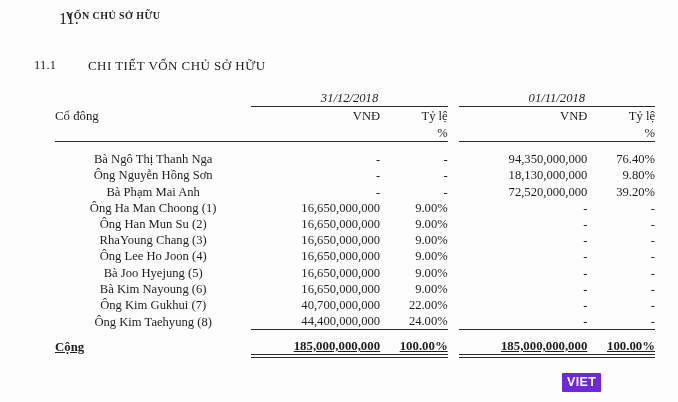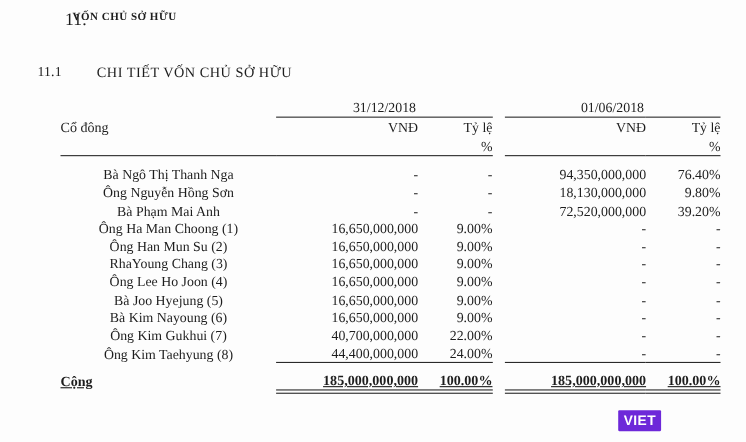--- a/index.html
+++ b/index.html
@@ -89,21 +89,21 @@
   .col-gap    { width: 10px;  }
 
   
   .grp-date {
     text-align: center;
     font-weight: bold;
     font-size: 12.6px;
     height: 18px;
     padding-bottom: 1px;
   }
-  .rule-under-date { border-bottom: 1.3px solid #2a2a2a; }
+  .rule-under-date { border-bottom: 1.3px solid #2a2a2a; font-style: italic; }
 
   
   .sub-head {
     text-align: right;
     font-weight: bold;
     font-size: 12.6px;
     height: 17px;
     padding-right: 3px;
   }
   .sub-head-left {
@@ -193,21 +193,21 @@
     <col class="col-gap">
     <col class="col-vnd">
     <col class="col-pct">
   </colgroup>
   <thead>
 
     <tr>
       <td></td>
       <td class="grp-date rule-under-date" colspan="2">31/12/2018</td>
       <td></td>
-      <td class="grp-date rule-under-date" colspan="2">01/06/2018</td>
+      <td class="grp-date rule-under-date" colspan="2">01/11/2018</td>
     </tr>
 
     <tr>
       <td class="sub-head sub-head-left">Cổ đông</td>
       <td class="sub-head">VNĐ</td>
       <td class="sub-head">Tỷ lệ</td>
       <td></td>
       <td class="sub-head">VNĐ</td>
       <td class="sub-head">Tỷ lệ</td>
     </tr>

